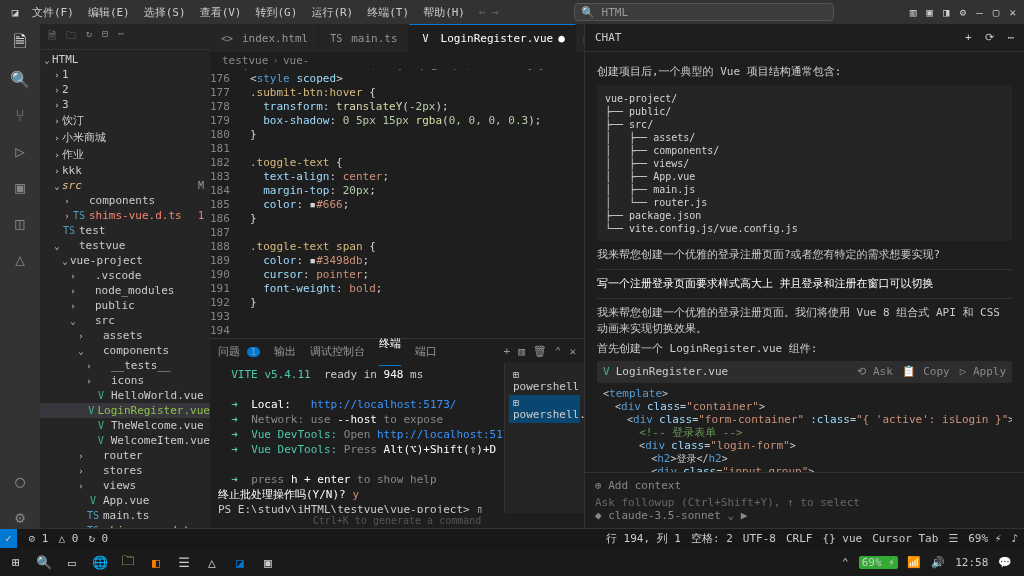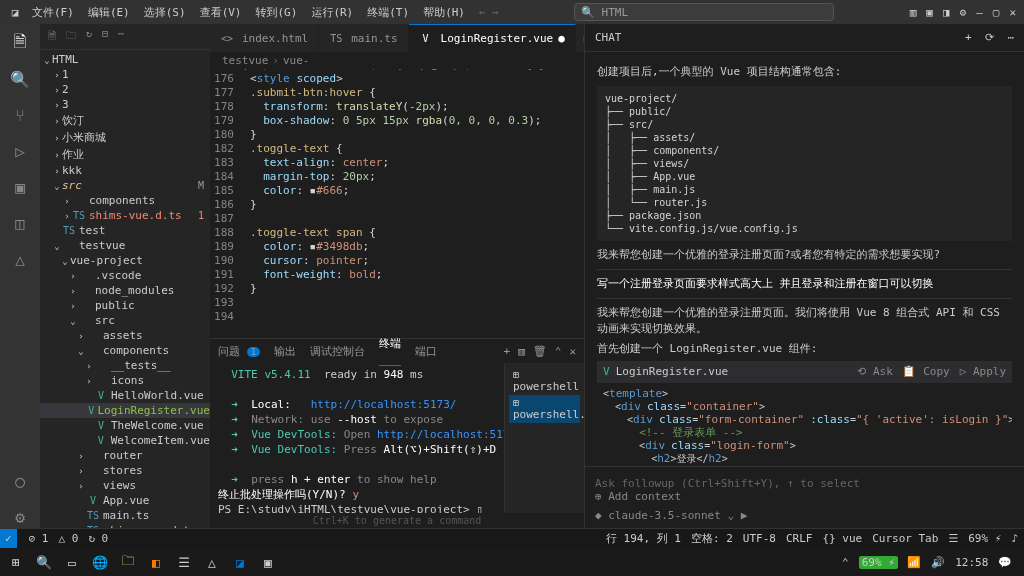--- a/index.html
+++ b/index.html
@@ -28,21 +28,21 @@
 .editor-area{flex:1;display:flex;flex-direction:column;min-width:0}
 .tabs{height:28px;background:#252526;display:flex;align-items:stretch}
 .tab{display:flex;align-items:center;padding:0 10px;gap:5px;color:#969696;border-right:1px solid #1e1e1e}
 .tab.active{background:#1e1e1e;color:#fff;border-top:1px solid #0078d4}
 .tab-right{margin-left:auto;display:flex;align-items:center;padding:0 8px;gap:8px;color:#888}
 .breadcrumb{height:18px;padding:2px 12px;color:#888;font-size:10px}
 .breadcrumb .sep{margin:0 4px;color:#666}
 .code-split{flex:1;display:flex;flex-direction:column;min-height:0}
 .code{flex:1;background:#1e1e1e;overflow:hidden;padding:2px 0;font-family:Consolas,monospace}
 .line{display:flex;line-height:14px}
-.ln{width:40px;text-align:center;padding-right:12px;color:#858585;flex-shrink:0}
+.ln{width:40px;text-align:left;padding-right:12px;color:#858585;flex-shrink:0}
 .lc{white-space:pre;color:#d4d4d4}
 .kw{color:#569cd6}.sel2{color:#d7ba7d}.prop{color:#9cdcfe}.val{color:#ce9178}.num{color:#b5cea8}.fn{color:#dcdcaa}.cmt{color:#6a9955}
 .terminal-wrap{height:190px;background:#1e1e1e;border-top:1px solid #333;display:flex;flex-direction:column}
 .term-hdr{height:24px;display:flex;align-items:center;padding:0 8px;gap:14px;color:#999;font-size:11px}
 .term-hdr .tactive{color:#fff;border-bottom:1px solid #0078d4;padding-bottom:14px}
 .term-right{margin-left:auto;display:flex;gap:8px;align-items:center}
 .term-body{flex:1;display:flex;min-height:0}
 .term-out{flex:1;padding:4px 8px;font-family:Consolas,monospace;font-size:11px;color:#ccc;line-height:15px;white-space:pre;overflow:hidden}
 .term-side{width:80px;background:#252526;border-left:1px solid #333;padding:4px}
 .term-side .ps{padding:2px 4px;color:#ccc;font-size:10px}
@@ -312,20 +312,24 @@
           </div>
           <div class="line">
             <span class="ln">179</span>
             <span class="lc">  <span class="prop">box-shadow</span>: <span class="num">0 5px 15px</span> <span class="fn">rgba</span>(<span class="num">0, 0, 0, 0.3</span>);</span>
           </div>
           <div class="line">
             <span class="ln">180</span>
             <span class="lc">}</span>
           </div>
           <div class="line">
+            <span class="ln">181</span>
+            <span class="lc"></span>
+          </div>
+          <div class="line">
             <span class="ln">182</span>
             <span class="lc"><span class="sel2">.toggle-text</span> {</span>
           </div>
           <div class="line">
             <span class="ln">183</span>
             <span class="lc">  <span class="prop">text-align</span>: <span class="val">center</span>;</span>
           </div>
           <div class="line">
             <span class="ln">184</span>
             <span class="lc">  <span class="prop">margin-top</span>: <span class="num">20px</span>;</span>
@@ -461,23 +465,23 @@
           &lt; =&gt;立即注册&lt;/&gt;
         &lt;/&gt;
       &lt;/&gt;
 
       
       &lt; =&gt;
         &lt;&gt;注册&lt;/&gt;
         &lt; =&gt;</div>
     </div>
     <div class="chat-input">
+      <div>⊕ <span>Add context</span></div>
       <div style="margin-top:4px;color:#666">Ask followup (Ctrl+Shift+Y), ↑ to select</div>
-      <div>⊕ <span>Add context</span></div>
-      <div style="display:flex;margin-top:6px;">
+      <div style="display:flex;">
         <span style="color:#888">◆ <span>claude-3.5-sonnet</span> ⌄</span>
         &nbsp;<span style="color:#888">▶</span>
       </div>
     </div>
   </div>
 </div>
 
 <div class="statusbar">
   <div class="sb-acc">✓</div>
   <div class="left" id="sleft">

